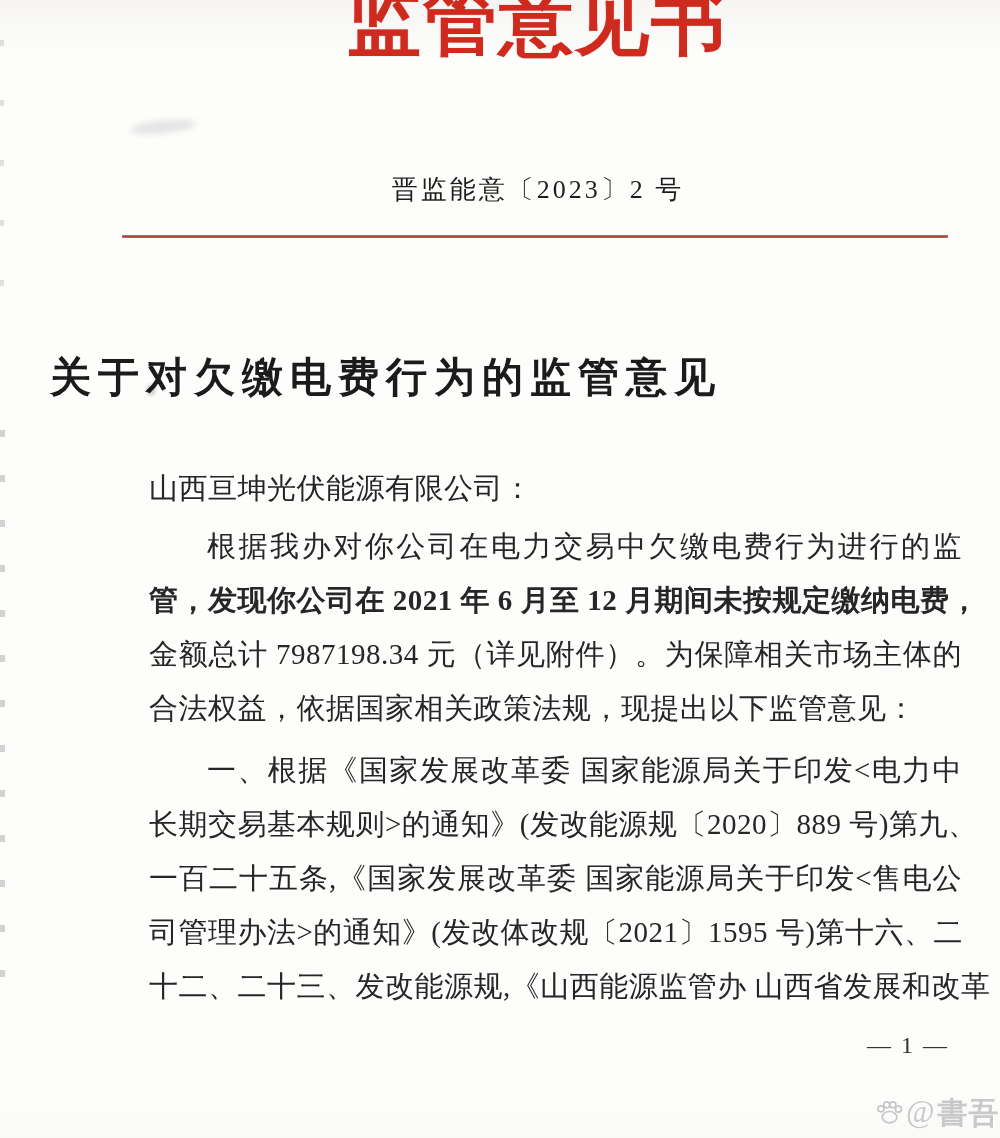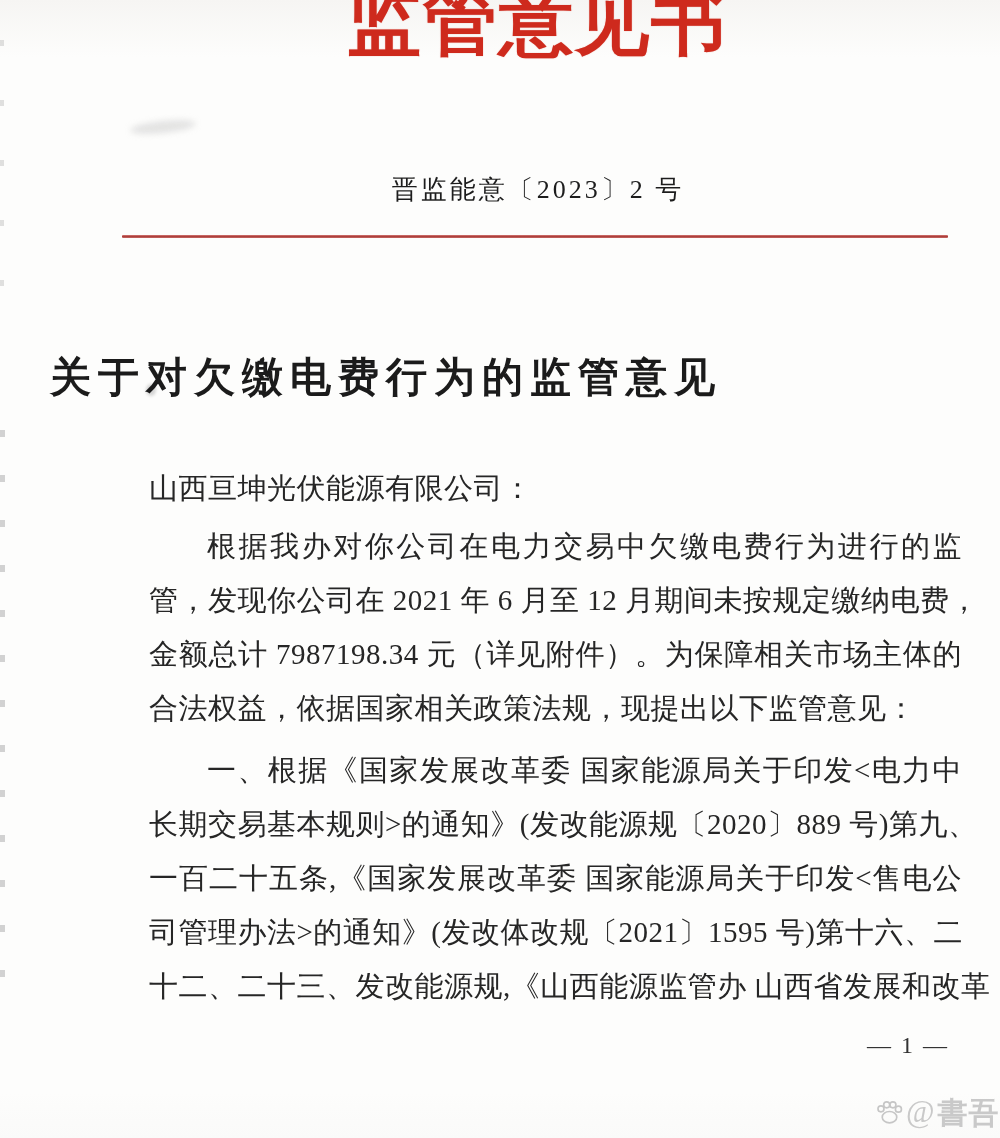--- a/index.html
+++ b/index.html
@@ -71,21 +71,21 @@
     left:12px; width:100%;
     text-align:justify;
     text-align-last:justify;
     white-space:nowrap;
     letter-spacing:.5px;
   }
   .line.nojust { text-align:left; text-align-last:left; white-space:normal; }
   .line.indent { text-indent:58px; }
   .t-addr { top:474px; }
   .t-l1 { top:532px; }
-  .t-l2 { top:586px; }
+  .t-l2 { top:586px;font-weight:bold; }
   .t-l3 { top:640px; }
   .t-l4 { top:694px; }
   .t-l5 { top:756px; }
   .t-l6 { top:810px; }
   .t-l7 { top:864px; }
   .t-l8 { top:918px; }
   .t-l9 { top:972px; }
   
   .page-number {
     position:absolute;

